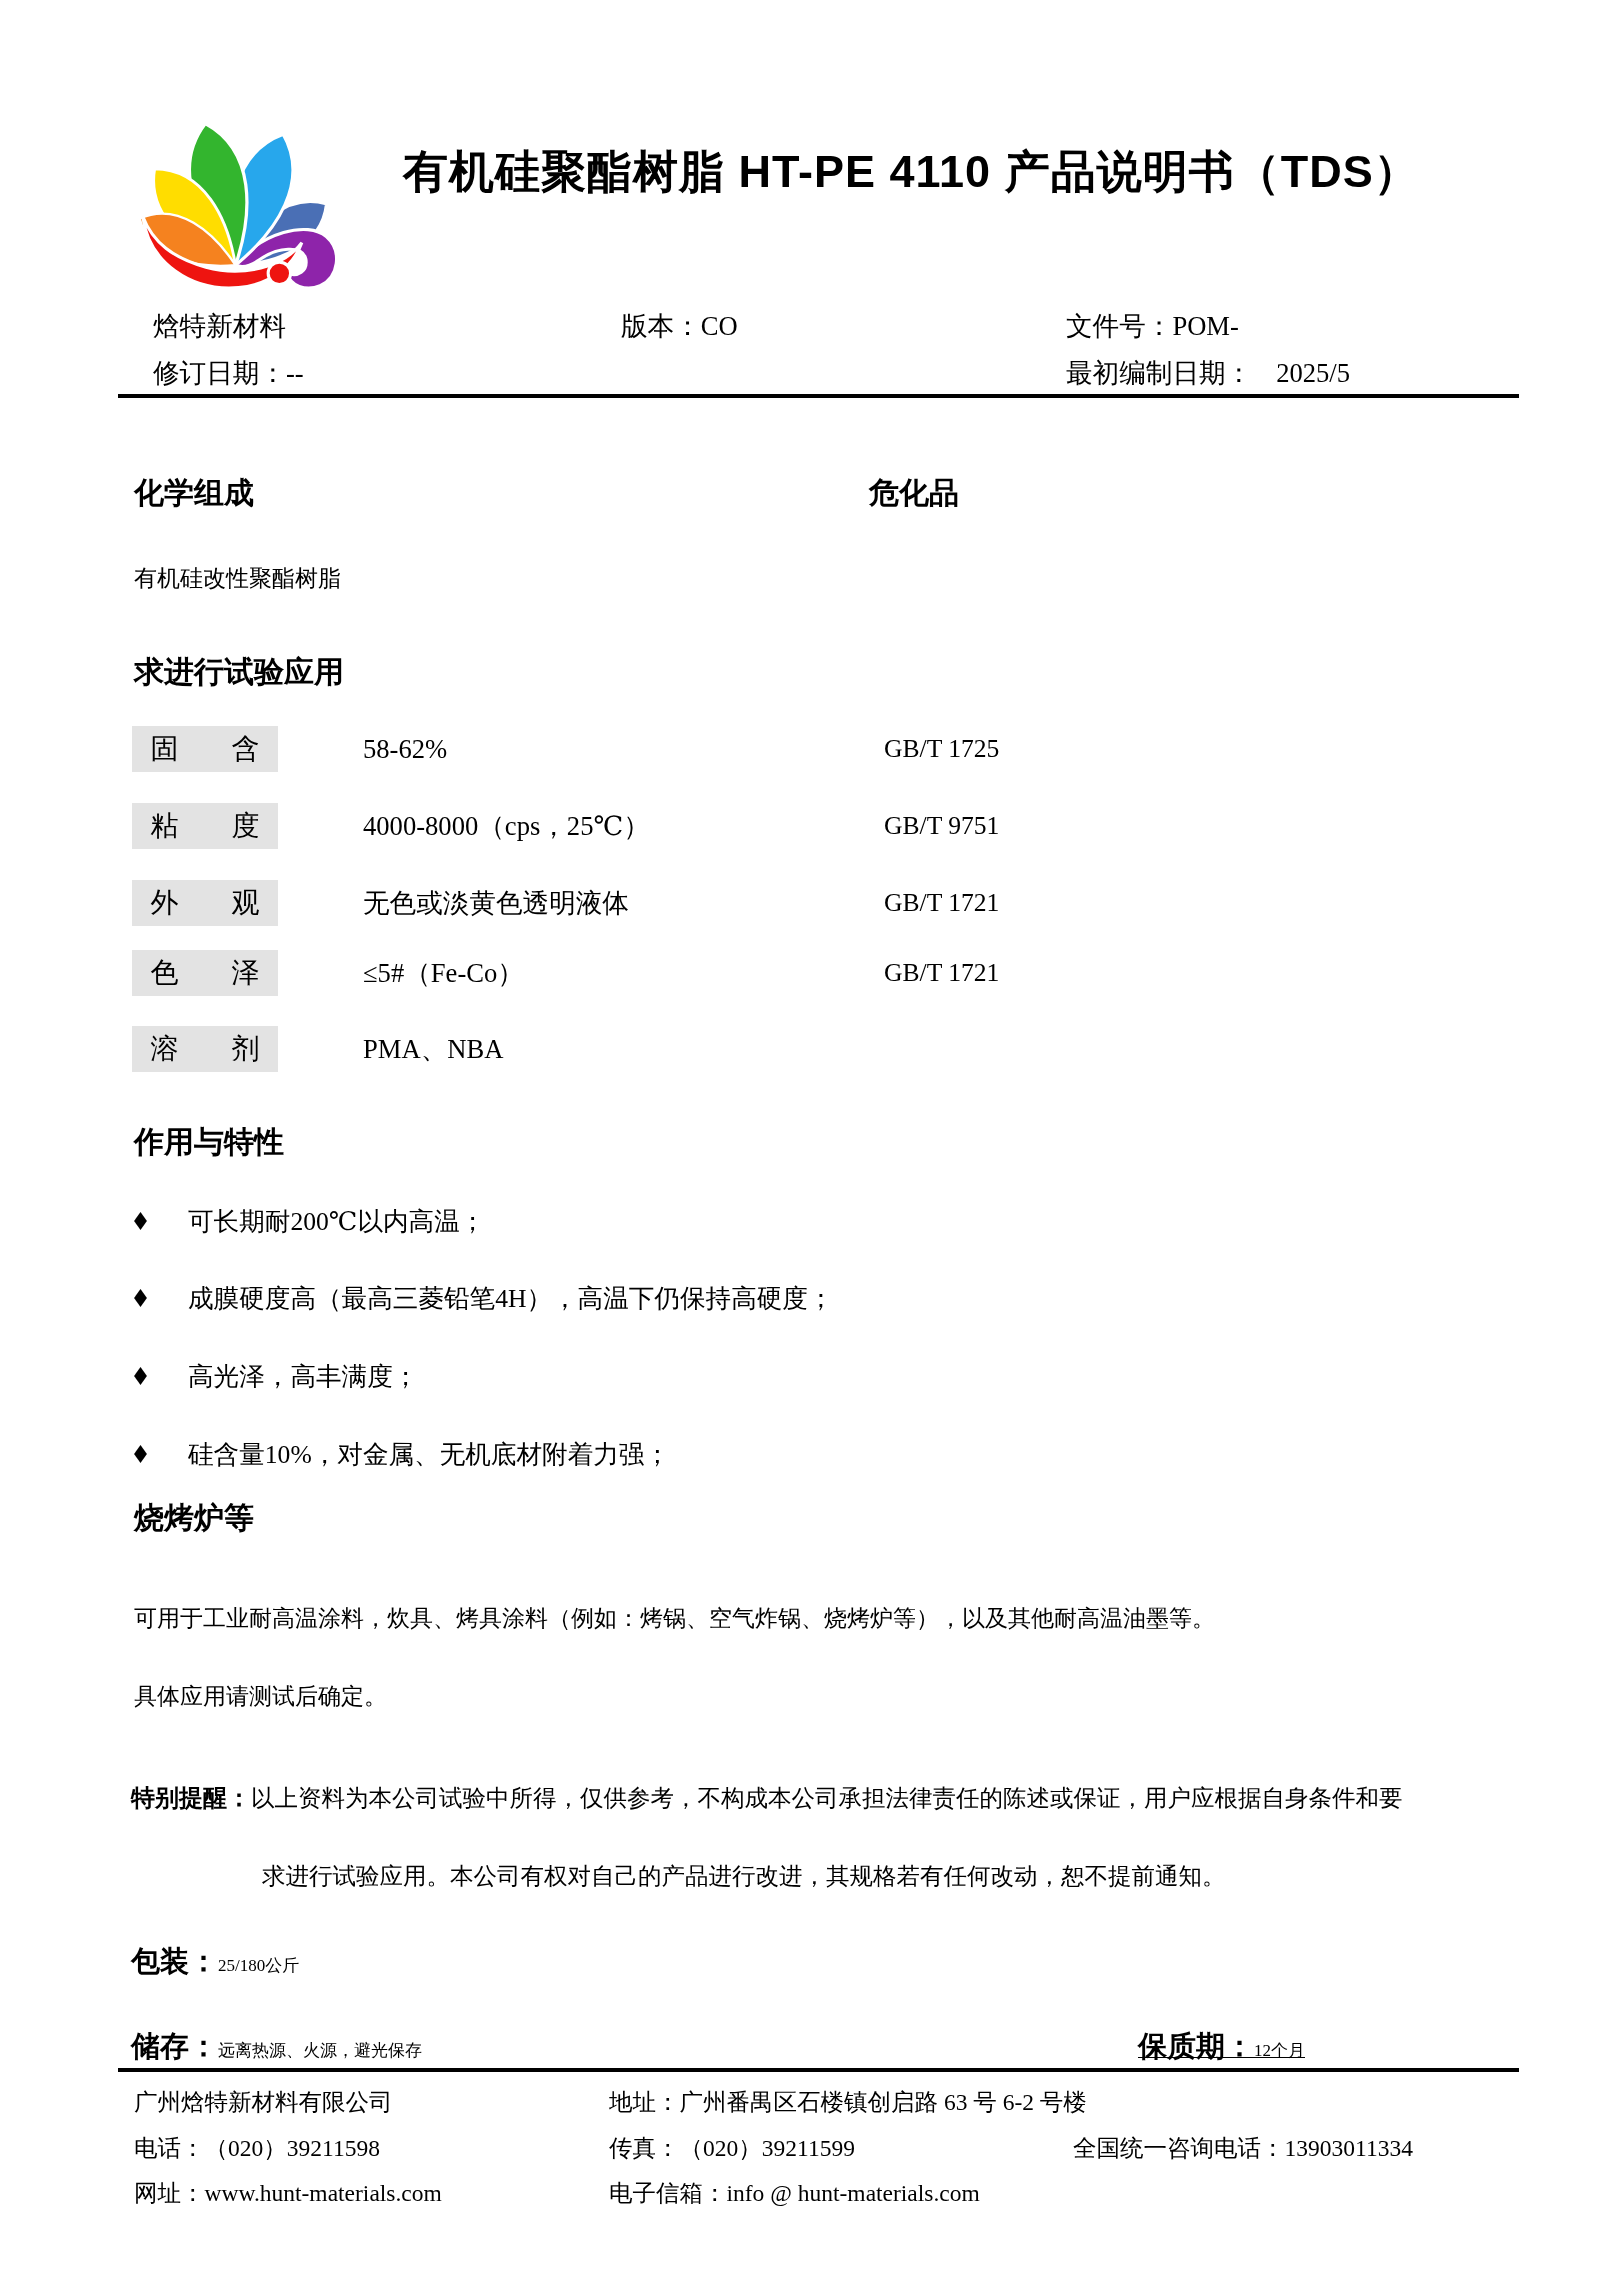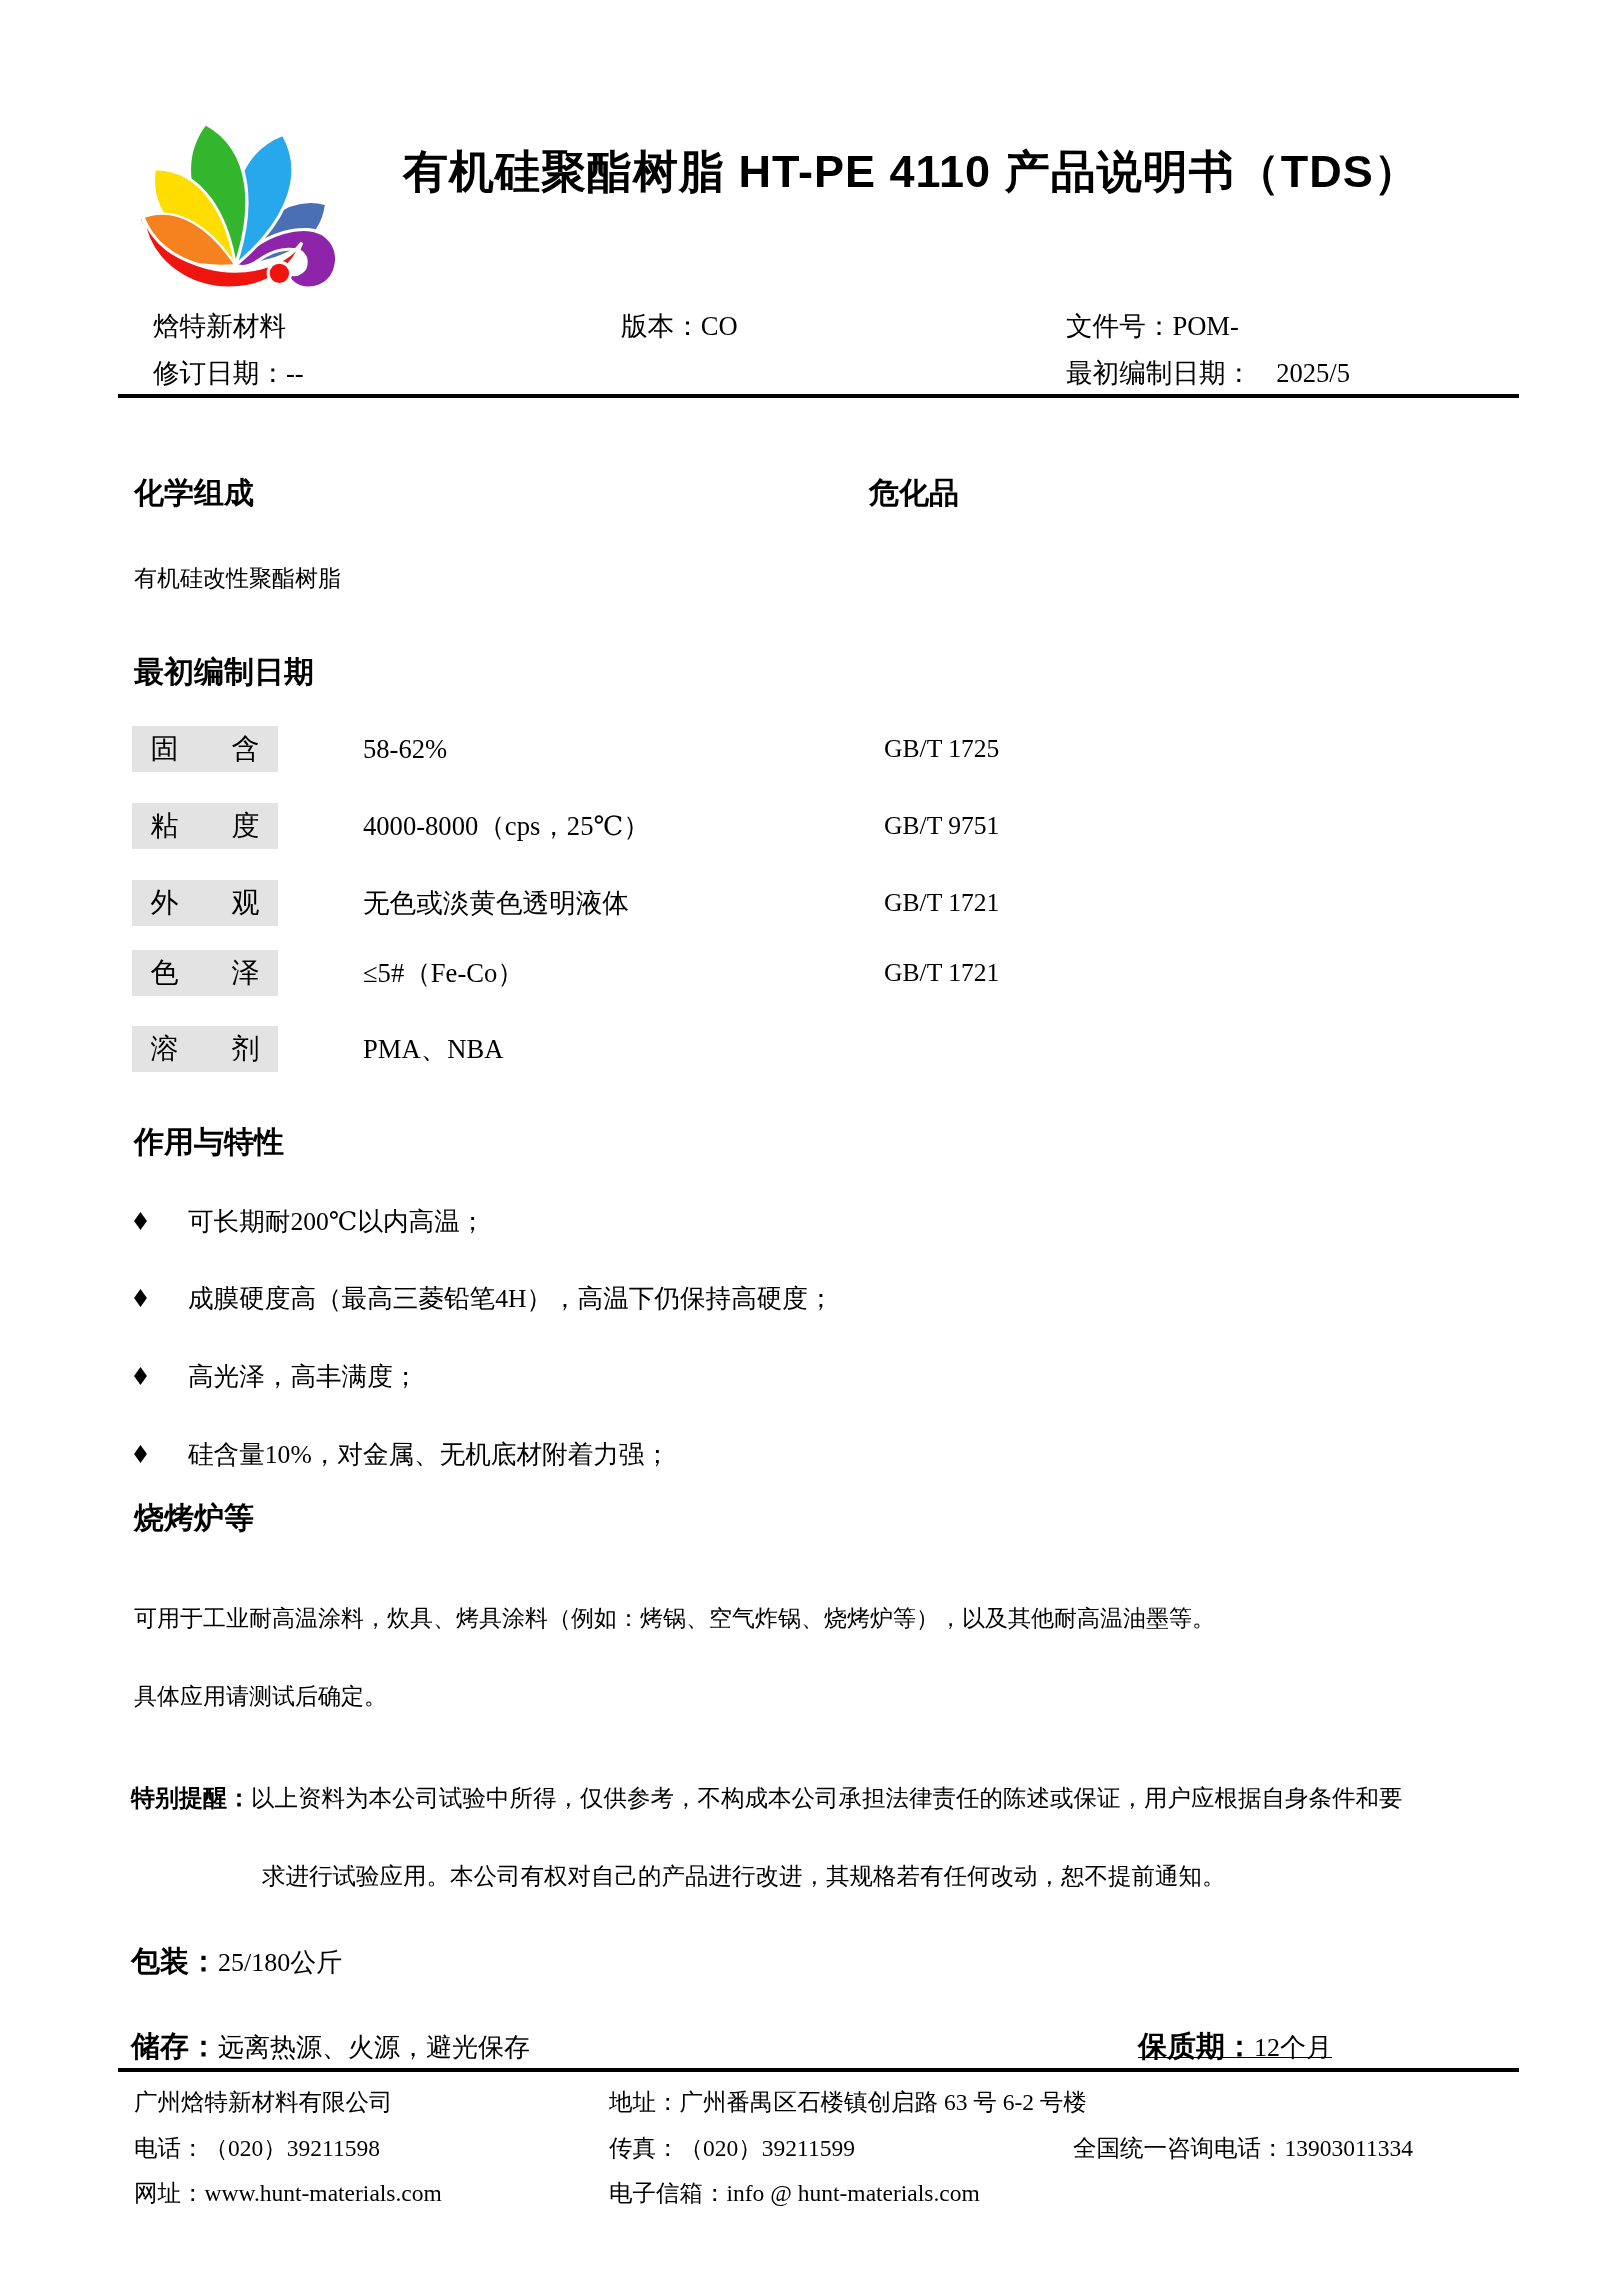--- a/index.html
+++ b/index.html
@@ -42,21 +42,21 @@
   .bullet-text{left:188px;font-size:25.6px;line-height:1.2;white-space:nowrap;}
 
   .body-text{font-size:23px;line-height:1.25;white-space:nowrap;}
 
   
   .notice{font-size:23.5px;line-height:1.25;white-space:nowrap;}
   .notice-label{font-family:"Liberation Sans","DejaVu Sans",sans-serif;font-weight:700;font-size:24px;}
 
   
   .kv-label{font-family:"Liberation Sans","DejaVu Sans",sans-serif;font-weight:700;font-size:29px;}
-  .kv-value{font-size:26px;}
+  .kv-value{font-size:17px;}
 
   
   .foot{font-size:23.5px;line-height:1.2;white-space:nowrap;}
 </style>
 </head>
 <body>
 
 <div id="page">
 
   <div class="abs" style="left:128px;top:102px;width:215px;height:204px;">
@@ -88,21 +88,21 @@
     <span>最初编制日期：</span><span class="hdr-gap">2025/5</span>
   </div>
 
   <div class="abs rule" style="top:394px;"></div>
 
   <div class="abs gothic h1 nowrap" style="left:134px;top:478px;">化学组成</div>
   <div class="abs gothic h1 nowrap" style="left:869px;top:478px;">危化品</div>
 
   <div class="abs body-text" style="left:134px;top:565px;">有机硅改性聚酯树脂</div>
 
-  <div class="abs gothic h1 nowrap" style="left:134px;top:657px;">最初编制日期</div>
+  <div class="abs gothic h1 nowrap" style="left:134px;top:657px;">求进行试验应用</div>
 
   <div class="abs prow" style="top:726px;">
     <div class="plabel">
       <span>固</span>
       <span>含</span>
     </div>
     <div class="pvalue">58-62%</div>
     <div class="pstd">GB/T 1725</div>
   </div>
   <div class="abs prow" style="top:803px;">

